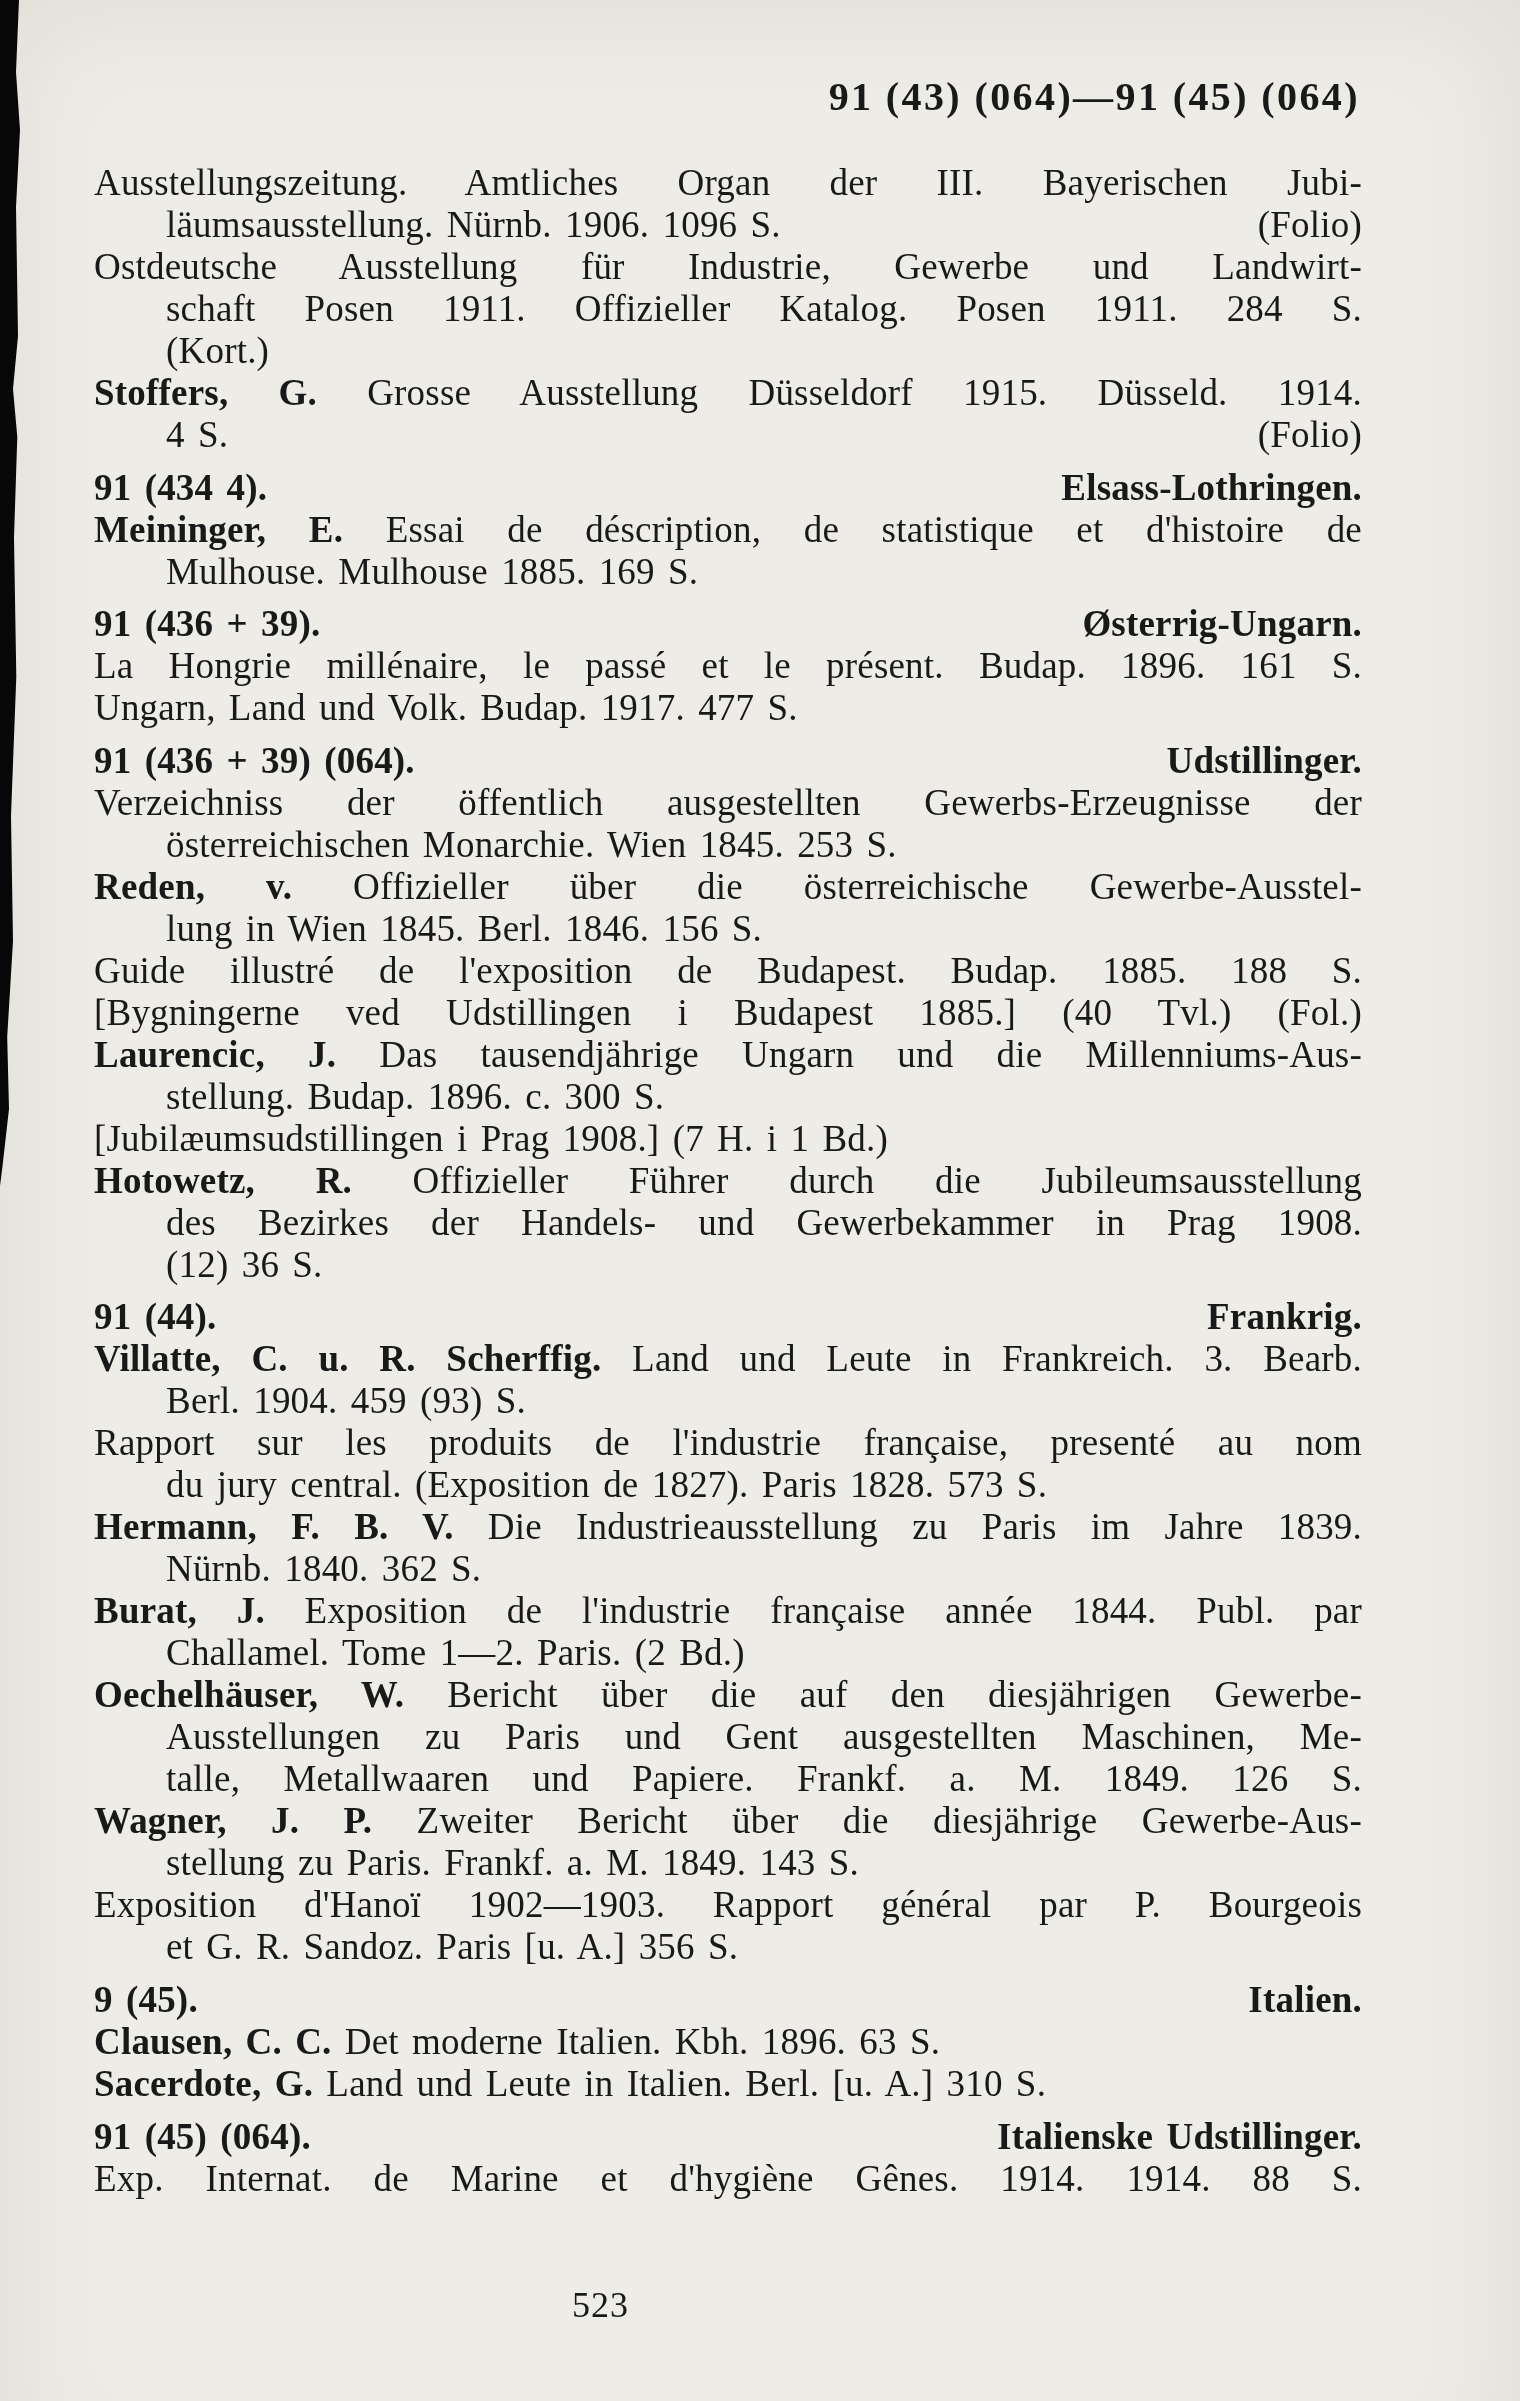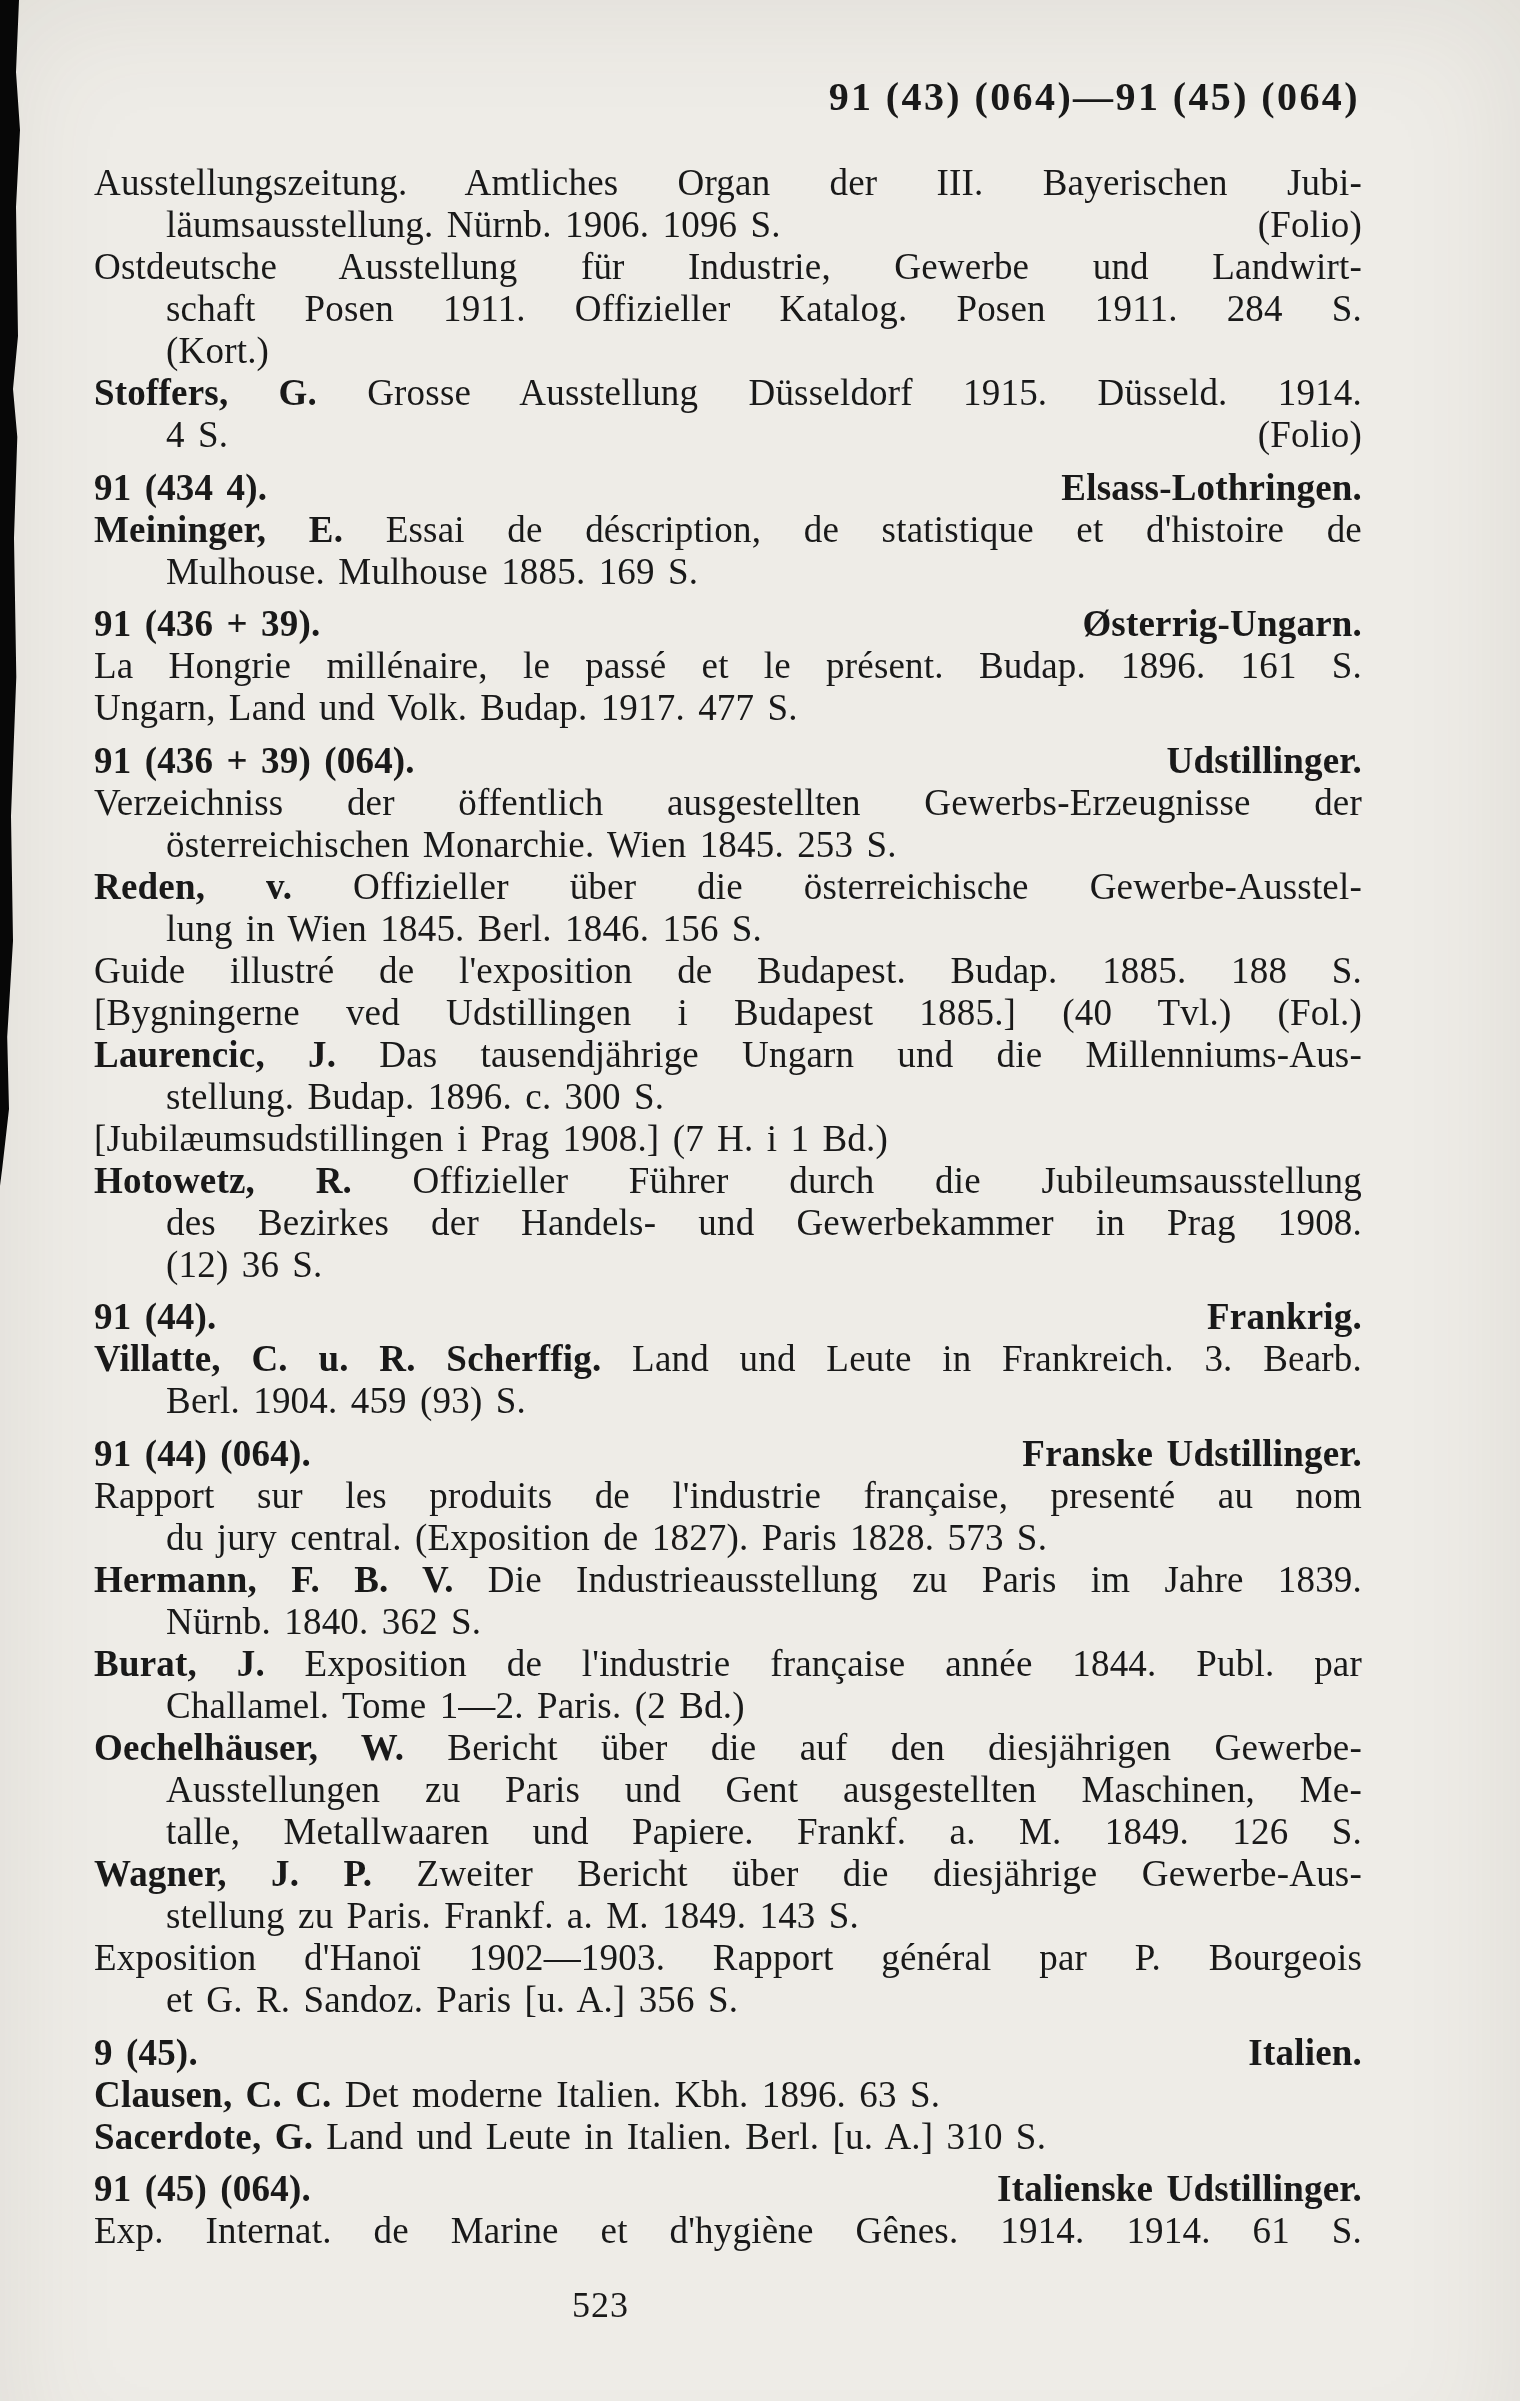--- a/index.html
+++ b/index.html
@@ -84,35 +84,34 @@
       <div class="line justify"><span>[Bygningerne ved Udstillingen i Budapest 1885.] (40 Tvl.) (Fol.)</span></div>
       <div class="line justify"><span class="b">Laurencic, J.</span><span> Das tausendjährige Ungarn und die Millenniums-Aus-</span></div>
       <div class="line indent"><span>stellung. Budap. 1896. c. 300 S.</span></div>
       <div class="line"><span>[Jubilæumsudstillingen i Prag 1908.] (7 H. i 1 Bd.)</span></div>
       <div class="line justify"><span class="b">Hotowetz, R.</span><span> Offizieller Führer durch die Jubileumsausstellung</span></div>
       <div class="line indent justify"><span>des Bezirkes der Handels- und Gewerbekammer in Prag 1908.</span></div>
       <div class="line indent"><span>(12) 36 S.</span></div>
       <div class="line gap"><span class="b">91 (44).</span><span class="rightlab b">Frankrig.</span></div>
       <div class="line justify"><span class="b">Villatte, C. u. R. Scherffig.</span><span> Land und Leute in Frankreich. 3. Bearb.</span></div>
       <div class="line indent"><span>Berl. 1904. 459 (93) S.</span></div>
-      <div class="line gap"><span class="b">91 (44) (064).</span><span class="rightlab b">Franske Udstillinger.</span></div>
       <div class="line justify"><span>Rapport sur les produits de l'industrie française, presenté au nom</span></div>
       <div class="line indent"><span>du jury central. (Exposition de 1827). Paris 1828. 573 S.</span></div>
       <div class="line justify"><span class="b">Hermann, F. B. V.</span><span> Die Industrieausstellung zu Paris im Jahre 1839.</span></div>
       <div class="line indent"><span>Nürnb. 1840. 362 S.</span></div>
       <div class="line justify"><span class="b">Burat, J.</span><span> Exposition de l'industrie française année 1844. Publ. par</span></div>
       <div class="line indent"><span>Challamel. Tome 1—2. Paris. (2 Bd.)</span></div>
       <div class="line justify"><span class="b">Oechelhäuser, W.</span><span> Bericht über die auf den diesjährigen Gewerbe-</span></div>
       <div class="line indent justify"><span>Ausstellungen zu Paris und Gent ausgestellten Maschinen, Me-</span></div>
       <div class="line indent justify"><span>talle, Metallwaaren und Papiere. Frankf. a. M. 1849. 126 S.</span></div>
       <div class="line justify"><span class="b">Wagner, J. P.</span><span> Zweiter Bericht über die diesjährige Gewerbe-Aus-</span></div>
       <div class="line indent"><span>stellung zu Paris. Frankf. a. M. 1849. 143 S.</span></div>
       <div class="line justify"><span>Exposition d'Hanoï 1902—1903. Rapport général par P. Bourgeois</span></div>
       <div class="line indent"><span>et G. R. Sandoz. Paris [u. A.] 356 S.</span></div>
       <div class="line gap"><span class="b">9 (45).</span><span class="rightlab b">Italien.</span></div>
       <div class="line"><span class="b">Clausen, C. C.</span><span> Det moderne Italien. Kbh. 1896. 63 S.</span></div>
       <div class="line"><span class="b">Sacerdote, G.</span><span> Land und Leute in Italien. Berl. [u. A.] 310 S.</span></div>
       <div class="line gap"><span class="b">91 (45) (064).</span><span class="rightlab b">Italienske Udstillinger.</span></div>
-      <div class="line justify"><span>Exp. Internat. de Marine et d'hygiène Gênes. 1914. 1914. 61 S.</span></div>
+      <div class="line justify"><span>Exp. Internat. de Marine et d'hygiène Gênes. 1914. 1914. 88 S.</span></div>
     </div>
   <div class="pagenum">523</div>
 </div>
 
 
 </body></html>

